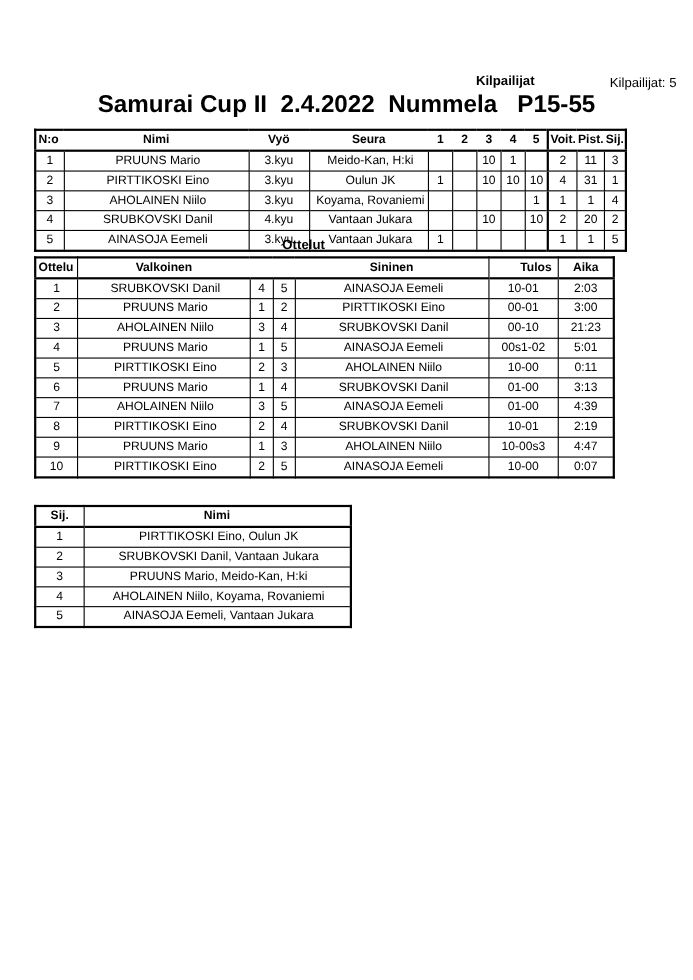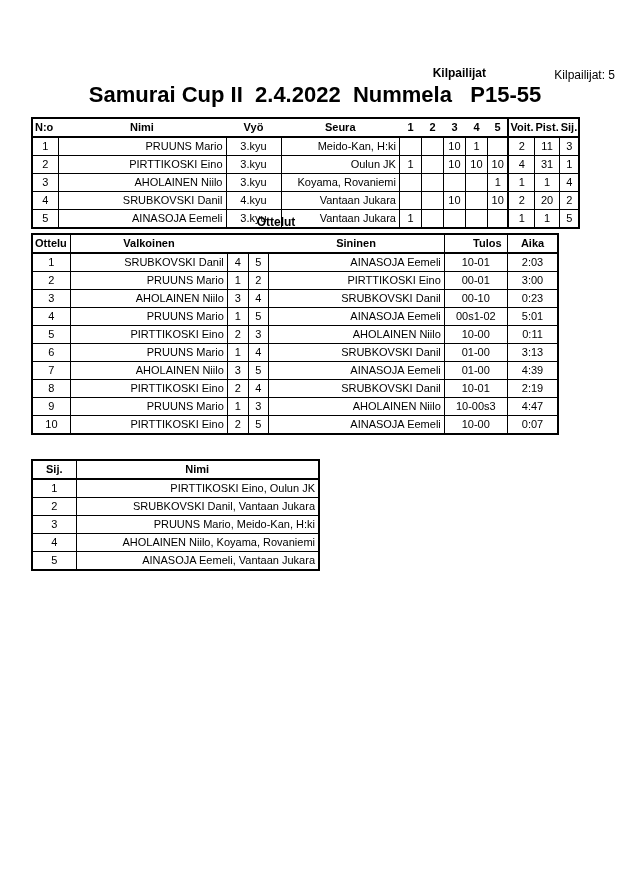--- a/index.html
+++ b/index.html
@@ -29,21 +29,21 @@
     border:2px solid #000; background:#fff;
   }
   td, th {
     border:1px solid #000; font-size:11px; height:17px;
     padding:0 3px; overflow:hidden; white-space:nowrap; line-height:17px;
   }
   th { font-weight:bold; border-bottom:2px solid #000; }
   thead th { border-left:none; border-right:none; }
 
   .ctr { text-align:center; padding:0 1px; }
-  .lft { text-align:right; padding-left:16px; }
+  .lft { text-align:center; padding-left:6px; }
   .al  { text-align:left; padding-left:2px; }
 
   .t1 { top:90px;  left:31px;margin-top:27px; }
   .t2 { top:233px; left:31px; }
   .t3 { top:459px; left:31px; }
 
   
   .t1 .c-voit { border-left:2px solid #000 !important; }
   
   .t2 thead th.c-ottelu { border-right:1px solid #000; }
@@ -207,21 +207,21 @@
           <td class="ctr">00-01</td>
           <td class="ctr">3:00</td>
         </tr>
         <tr>
           <td class="ctr">3</td>
           <td class="lft">AHOLAINEN Niilo</td>
           <td class="ctr">3</td>
           <td class="ctr">4</td>
           <td class="lft">SRUBKOVSKI Danil</td>
           <td class="ctr">00-10</td>
-          <td class="ctr">0:23</td>
+          <td class="ctr">21:23</td>
         </tr>
         <tr>
           <td class="ctr">4</td>
           <td class="lft">PRUUNS Mario</td>
           <td class="ctr">1</td>
           <td class="ctr">5</td>
           <td class="lft">AINASOJA Eemeli</td>
           <td class="ctr">00s1-02</td>
           <td class="ctr">5:01</td>
         </tr>

